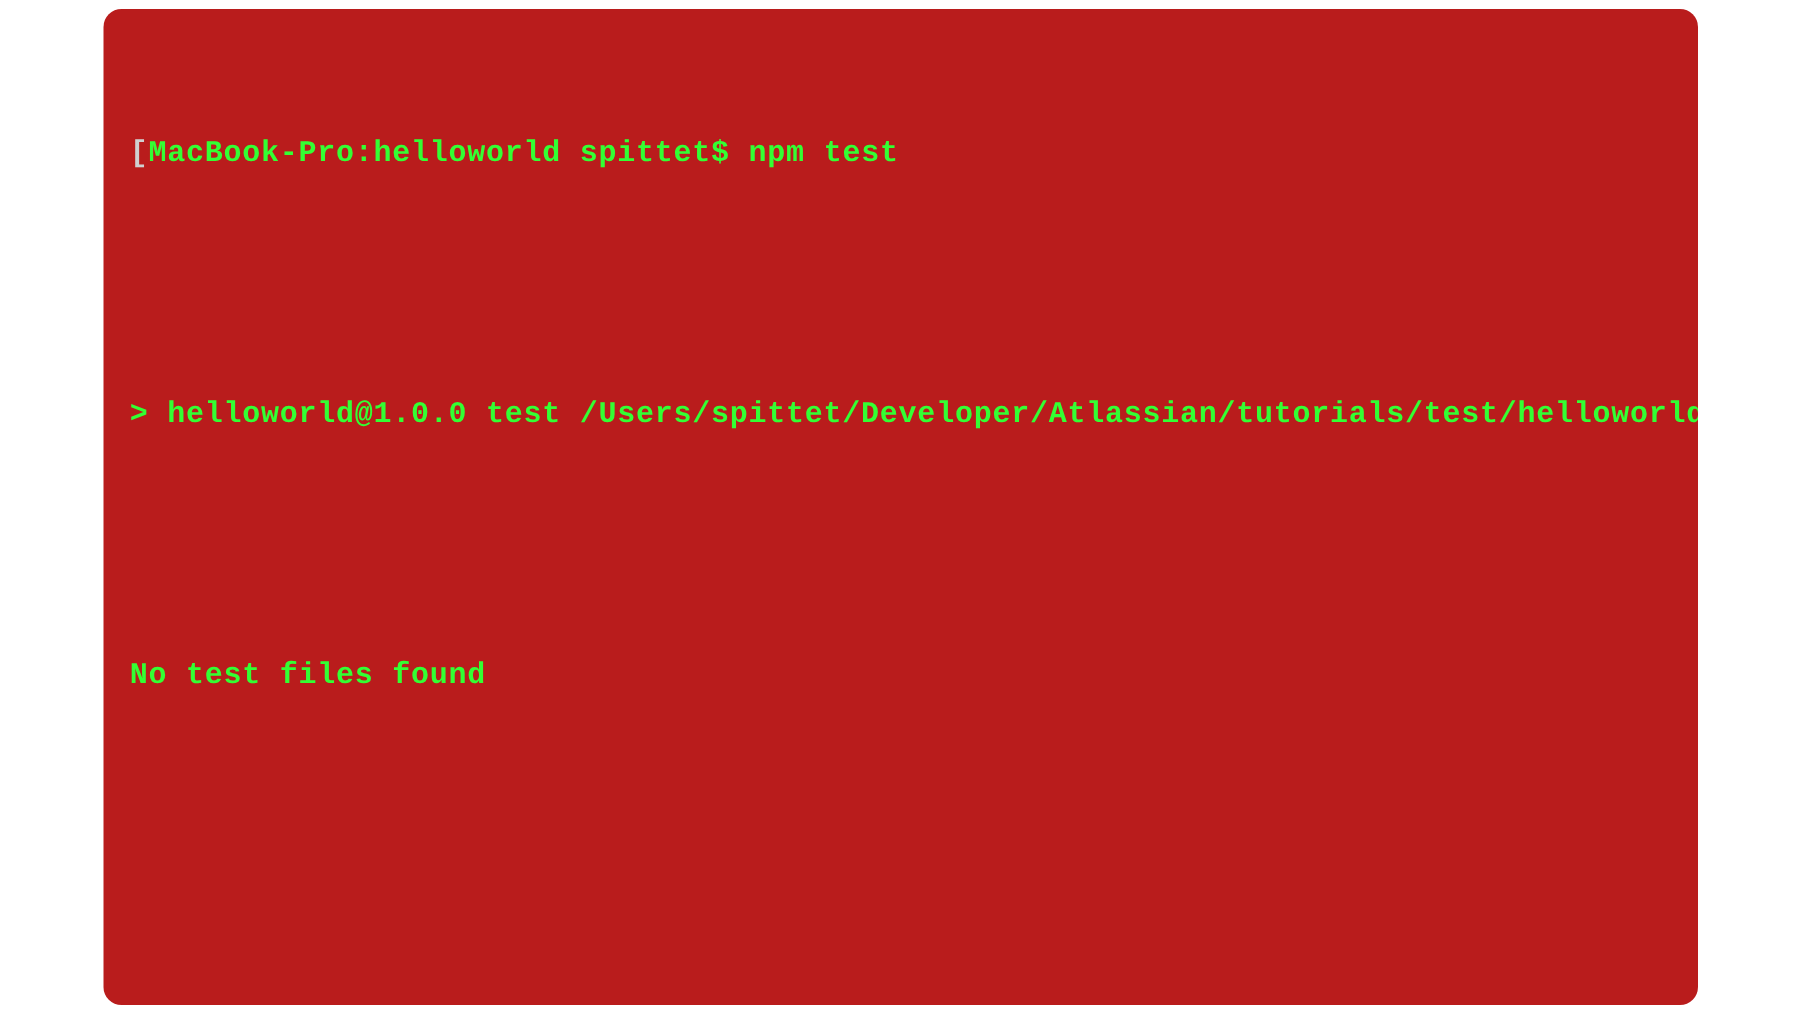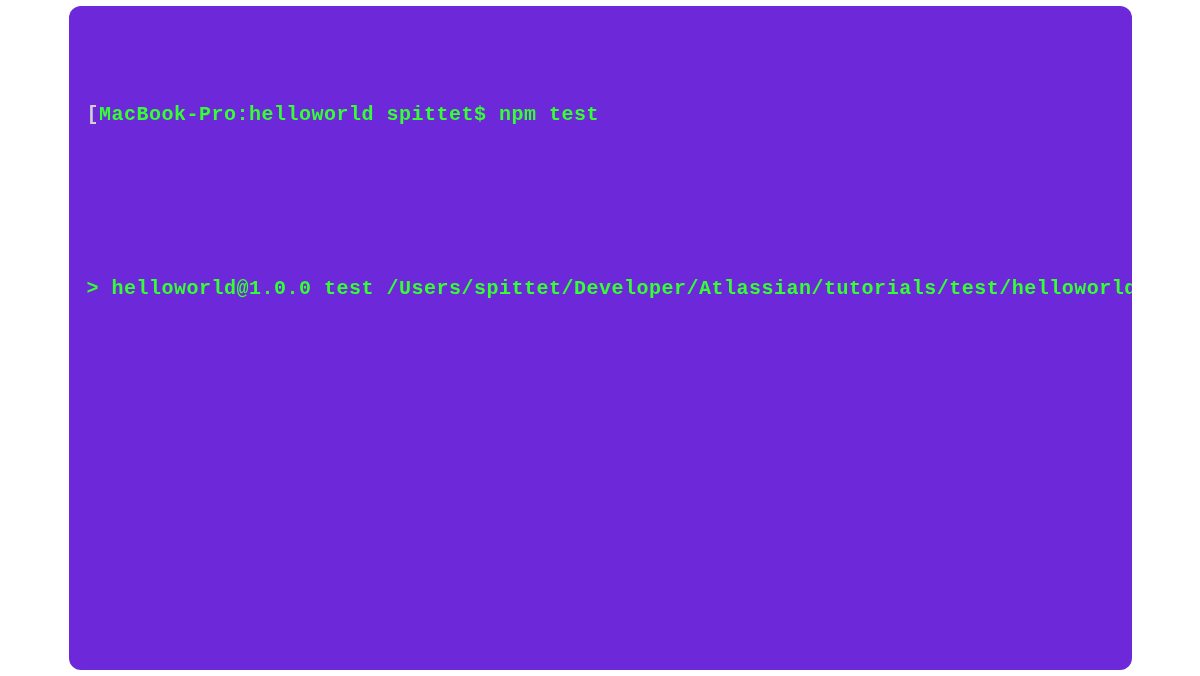--- a/index.html
+++ b/index.html
@@ -14,23 +14,23 @@
       background: #ffffff;
       display: flex;
       align-items: center;
       justify-content: center;
       font-family: "Menlo", "Monaco", "Courier New", monospace;
     }
     
     .terminal-window {
       width: 1063px;
       height: 664px;
-      background: #6d28d9;
+      background: #b91c1c;
       border-radius: 12px;
-      padding: 12px 18px;
+      padding: 0 18px;
       overflow: hidden;
       position: relative;
     }
     
     .terminal-title-bar {
       height: 24px;
       width: 100%;
     }
     
     .terminal-content {
@@ -69,16 +69,17 @@
 </head>
 <body>
 
 <div class="terminal-window">
   <div class="terminal-title-bar"></div>
   <div class="terminal-content">
     <span class="line"><span class="prompt-bracket">[</span><span class="prompt-text">MacBook-Pro:helloworld spittet$ </span><span class="cmd-text">npm test</span></span>
     <div class="blank-line"></div>
     <span class="line output-text">&gt; helloworld@1.0.0 test /Users/spittet/Developer/Atlassian/tutorials/test/helloworld</span>
     <div class="blank-line"></div>
+    <span class="line output-text">No test files found</span>
     
     
   </div>
 </div>
 
 </body></html>

